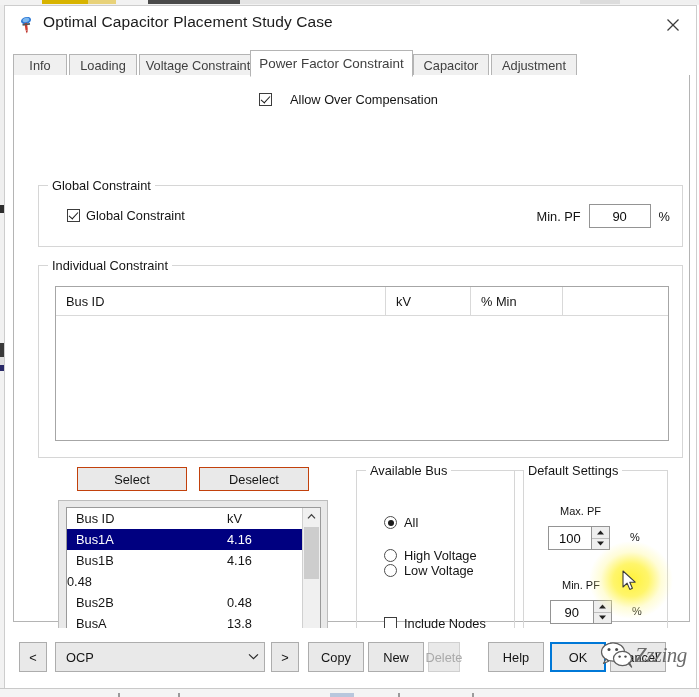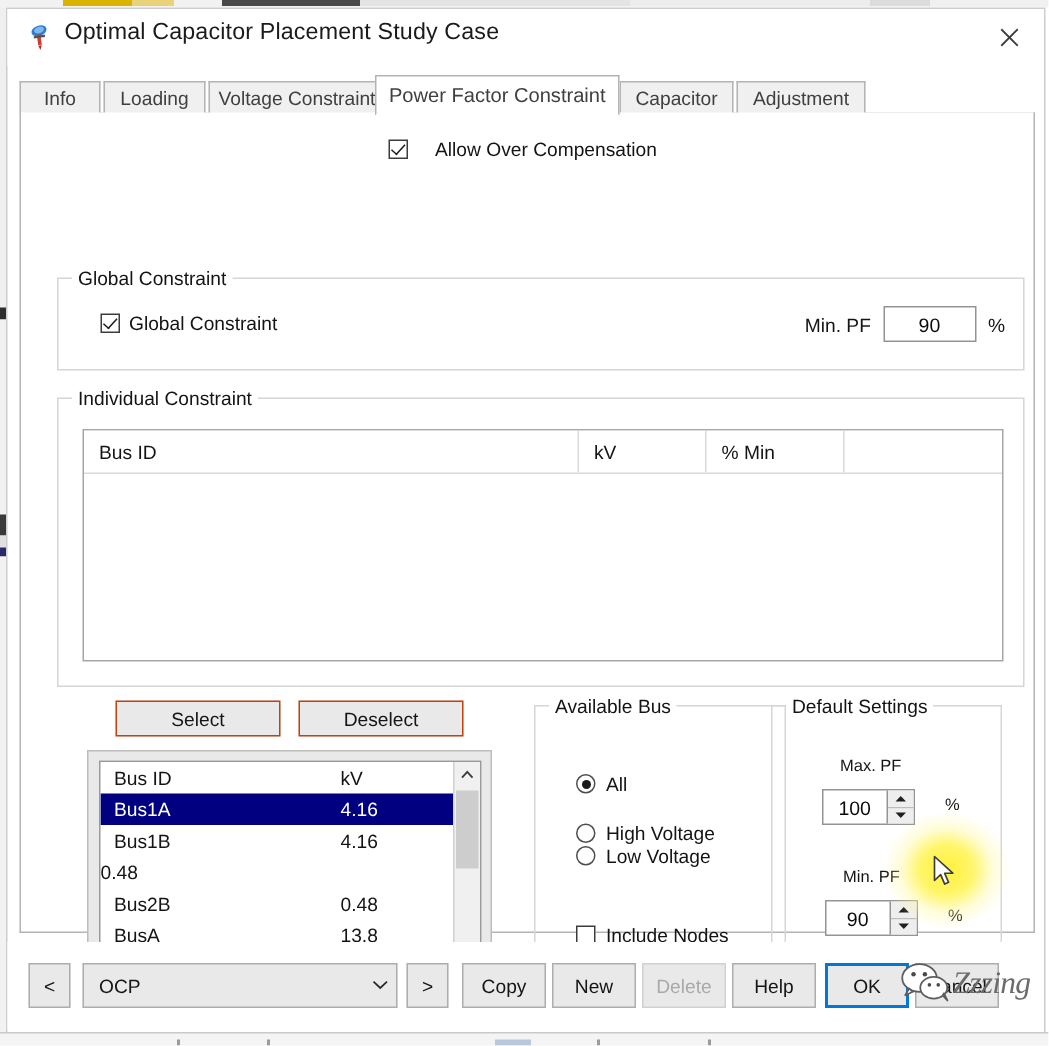--- a/index.html
+++ b/index.html
@@ -386,21 +386,21 @@
     background: #e9e9e9;
     border: 1px solid #adadad;
     box-sizing: border-box;
     display: flex; align-items: center;
     cursor: default;
   }
   #bb-combo-text { padding-left: 10px; font-size: 12.8px; color: #151515; flex: 1; }
   #bb-combo-arrow { width: 22px; text-align: center; font-size: 9px; color: #2a2a2a; }
   #bb-copy { left: 303px; width: 56px; }
   #bb-new { left: 363px; width: 56px; }
-  #bb-delete { left: 423px; width: 56px; color: #a9a9a9; border-color: #d0d0d0; }
+  #bb-delete { left: 423px; width: 32px; color: #a9a9a9; border-color: #d0d0d0; }
   #bb-help { left: 483px; width: 56px; }
   #bb-ok {
     left: 545px; width: 56px;
     border: 2px solid #0078d7;
     background: #e9e9e9;
   }
   #bb-cancel { left: 605px; width: 56px; }
 
   
   #click-glow {

